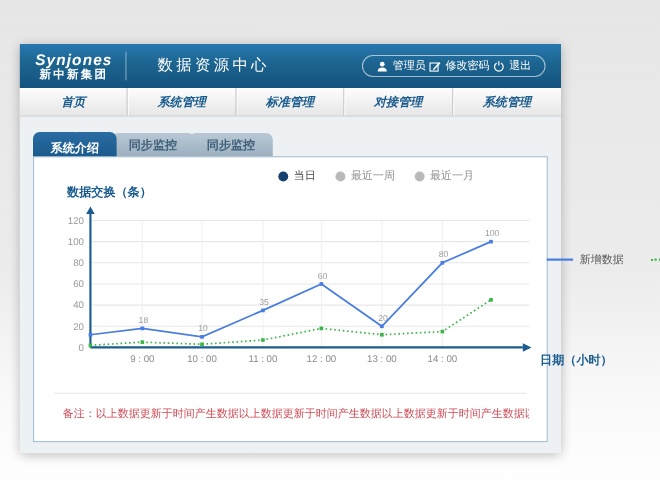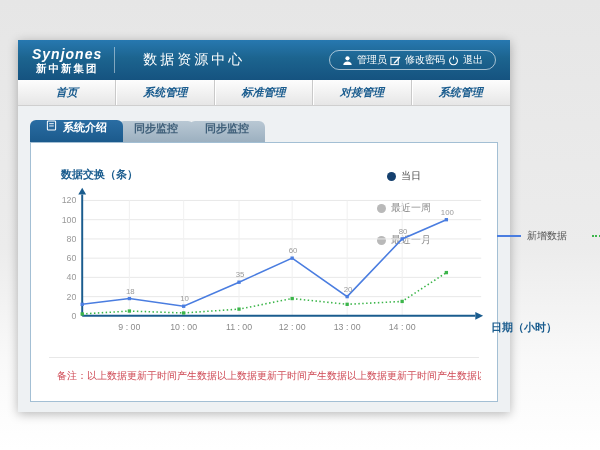--- a/index.html
+++ b/index.html
@@ -27,31 +27,31 @@
   .nav { height: 26px; background: linear-gradient(180deg, #fdfdfd, #e6e6e6);
          border-bottom: 1px solid #cfcfcf; display: flex; }
   .nav-item { width: 112px; display: flex; align-items: center; justify-content: center;
               font-size: 11px; font-weight: bold; color: #1a5c8e;
               border-right: 1px solid #c9c9c9; box-shadow: 1px 0 0 #fff; cursor: pointer; font-style: italic; }
   .nav-item:last-child { border-right: none; box-shadow: none; }
 
   
   .content { position: relative; height: 306px; }
   .tabs { display: flex; align-items: flex-end; height: 36px; padding: 12px 0 0 12px; }
-  .tab { height: 22px; display: flex; align-items: flex-start; justify-content: center;
+  .tab { height: 22px; display: flex; align-items: center; justify-content: center;
          font-size: 11px; font-weight: bold; border-radius: 6px 6px 0 0; padding: 0 16px;
-         position: relative; cursor: pointer; }
+         position: relative; cursor: pointer; flex-direction: column; }
   .tab.active { background: linear-gradient(180deg, #2a6da3, #1b5a8c); color: #fff; z-index: 3; gap: 6px; }
   .tab.inactive { background: linear-gradient(180deg, #b9c8d4, #9cb0c0); color: #40607a;
                   margin-left: -5px; z-index: 1; height: 21px; }
 
   .panel { position: absolute; left: 12px; right: 12px; top: 36px; bottom: 10px;
            background: #fff; border: 1px solid #a3bfd4; }
 
-  .radios { position: absolute; top: 26px; right: 66px; display: flex; gap: 18px; align-items: center; flex-direction: column; }
+  .radios { position: absolute; top: 10px; right: 66px; display: flex; gap: 18px; align-items: center; }
   .radio { display: flex; align-items: center; gap: 5px; font-size: 10px; color: #8d8d8d; cursor: pointer; }
   .radio .dot { width: 9px; height: 9px; border-radius: 50%; background: #b9b9b9; }
   .radio.selected .dot { background: #15406e; }
   .radio.selected { color: #444; }
 
   .ylabel { position: absolute; left: 30px; top: 24px; font-size: 11px; font-weight: bold; color: #1a5c8e; }
   .chart-row { position: absolute; left: 16px; top: 42px; right: 8px; height: 160px; display: flex; }
   #chart-svg { width: 452px; height: 160px; }
   .right-col { position: relative; flex: 1; }
   .legend { position: absolute; top: 44px; left: 8px; display: flex; gap: 25px; }

